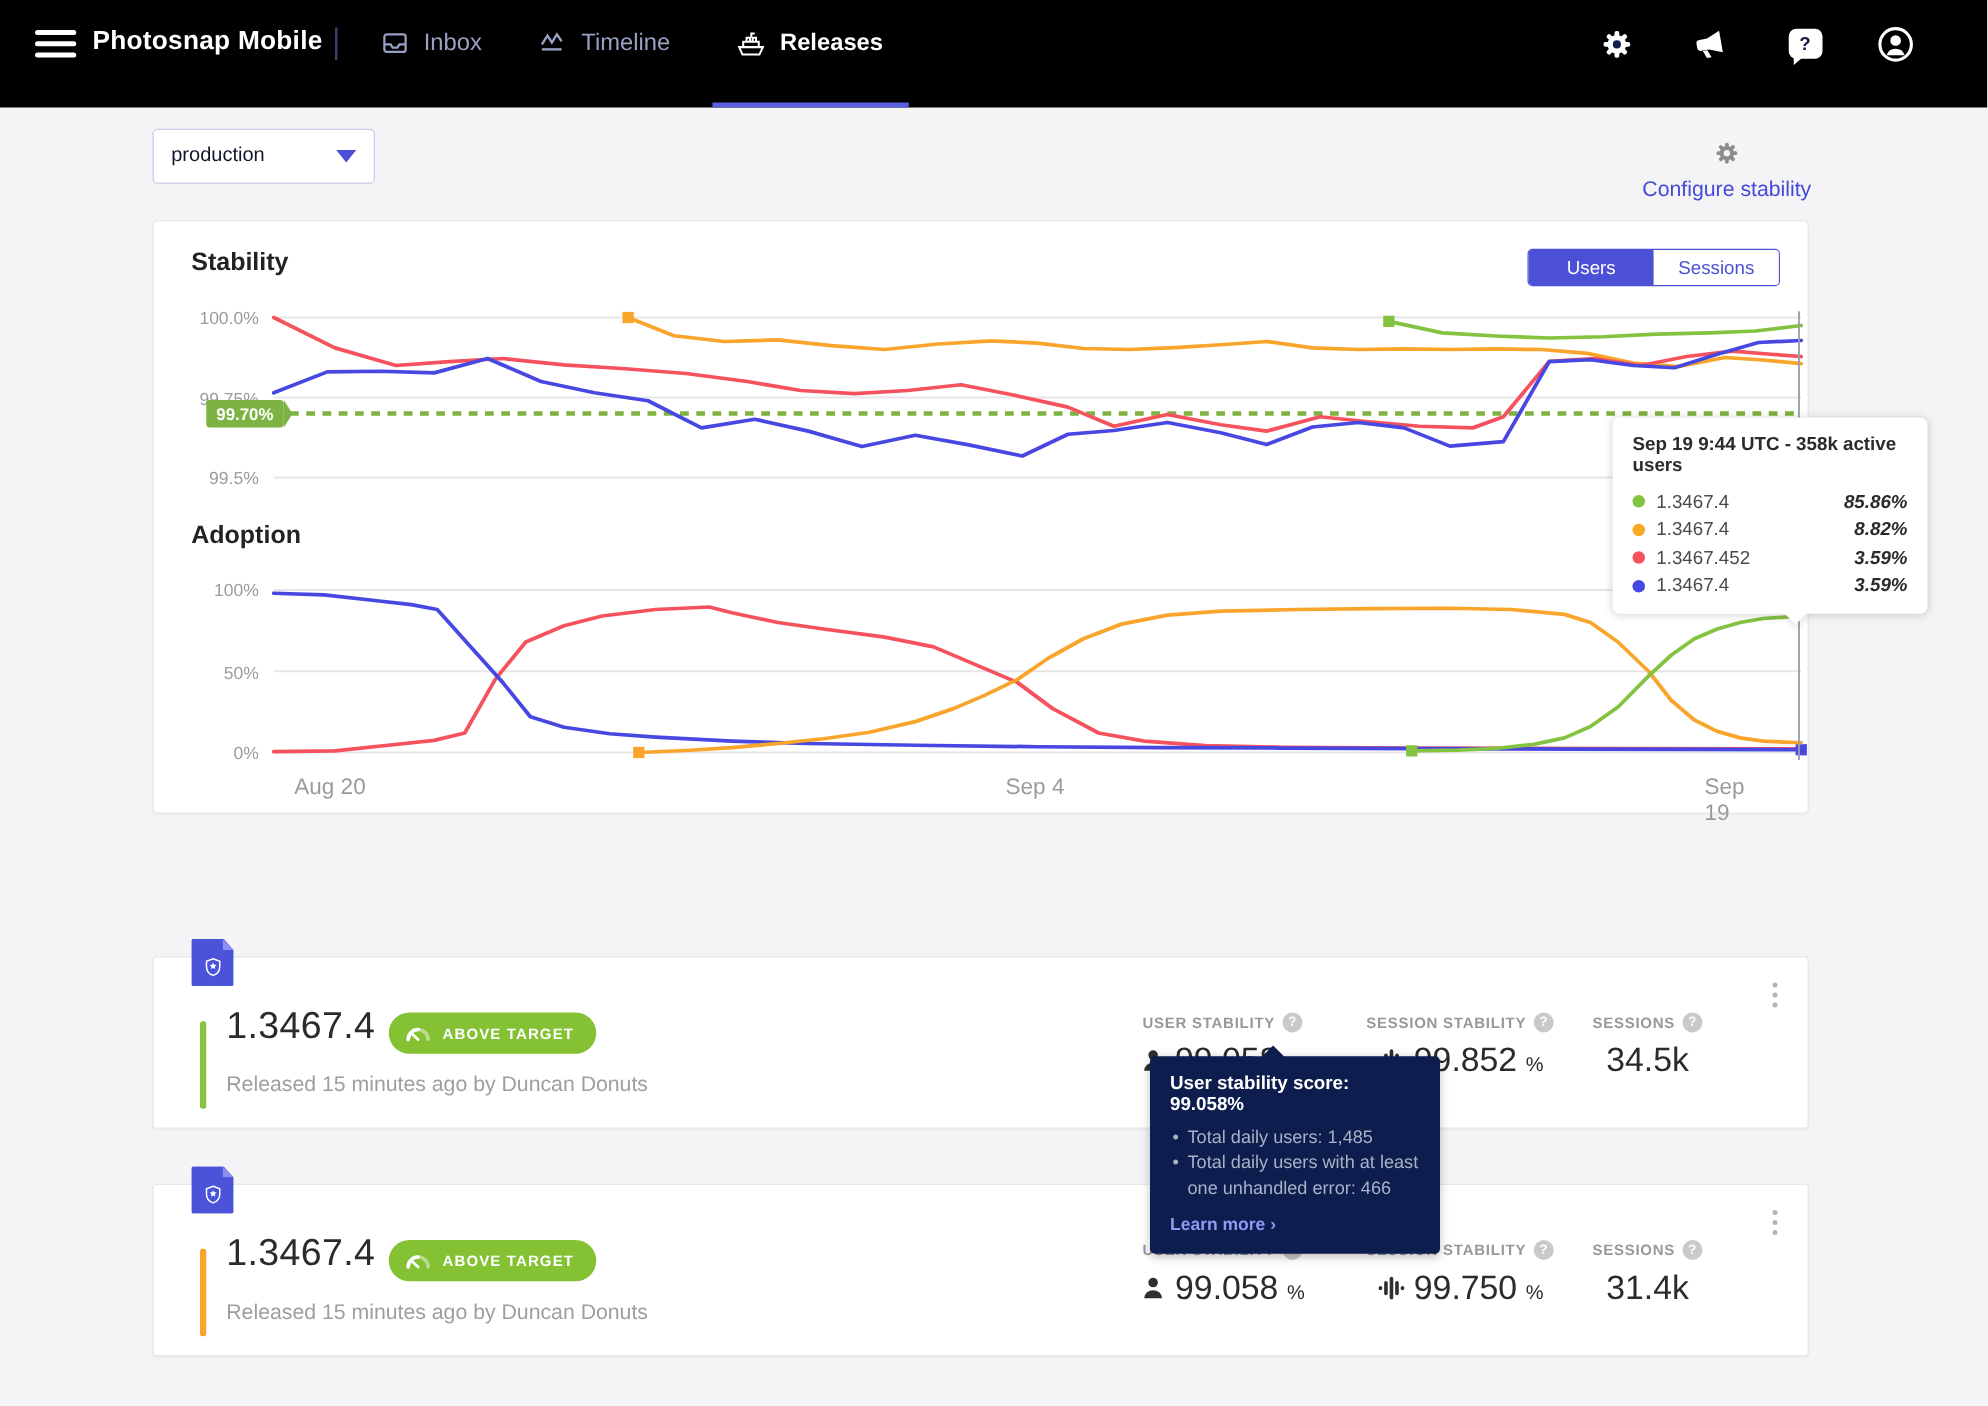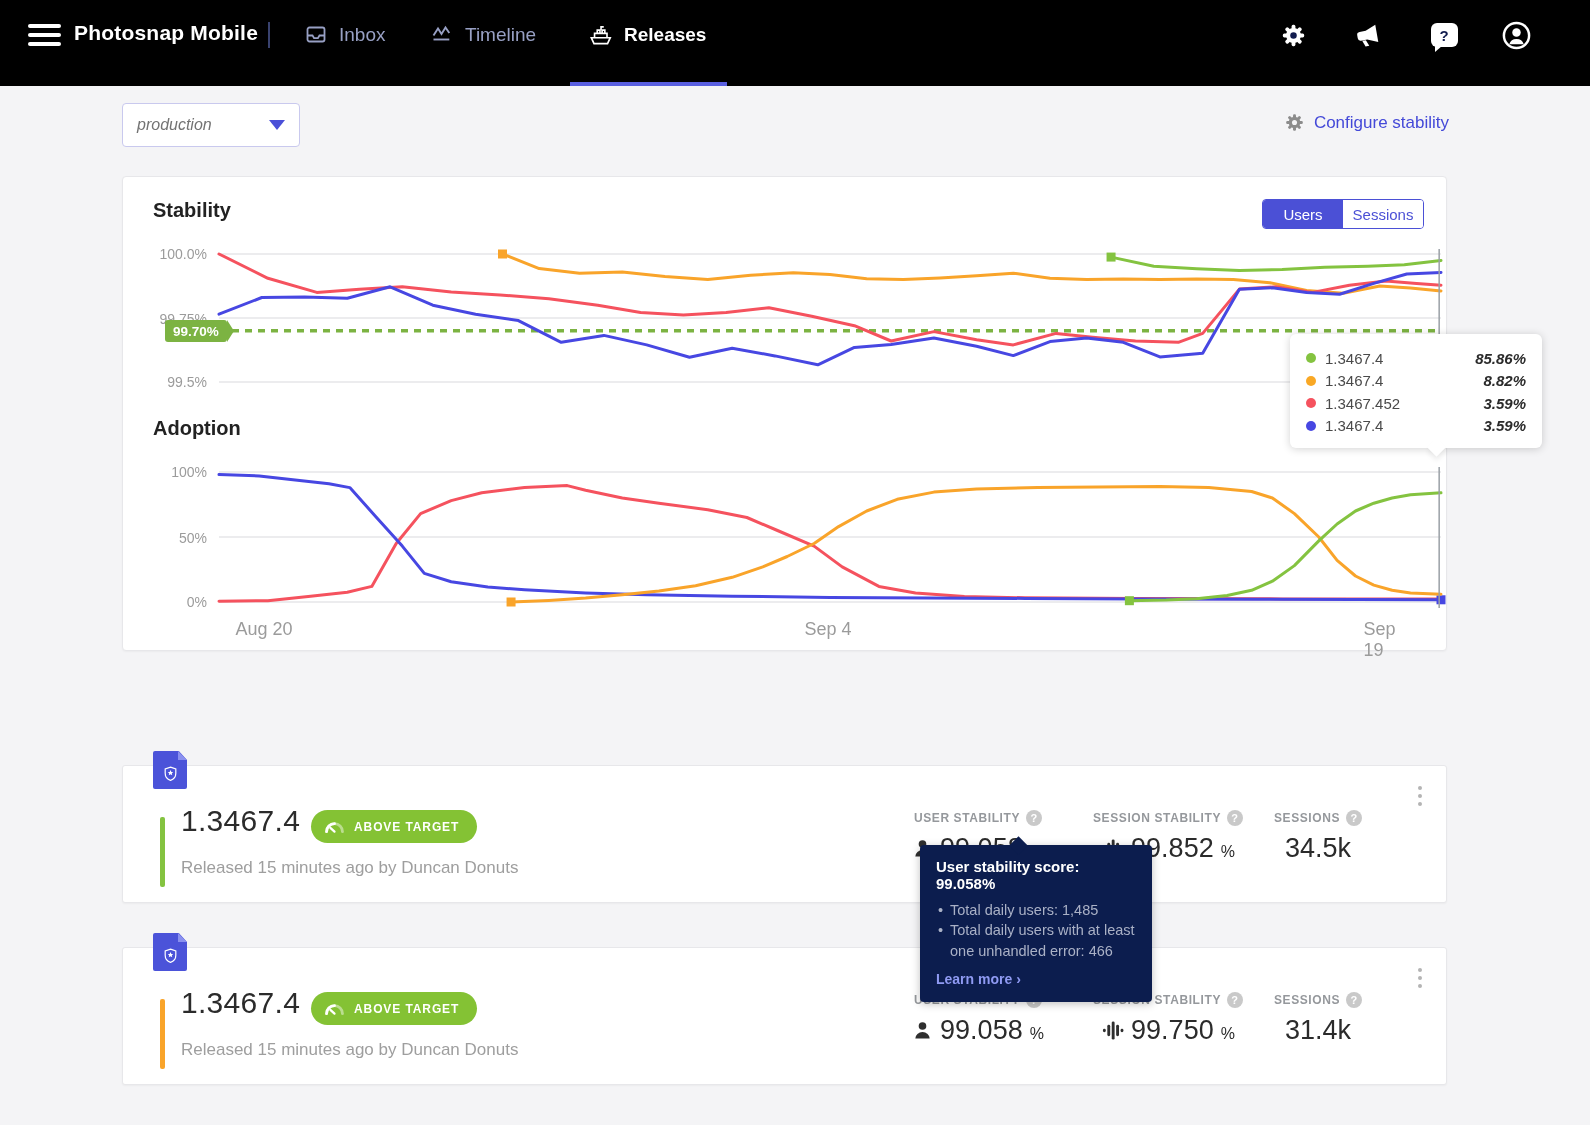--- a/index.html
+++ b/index.html
@@ -21,33 +21,33 @@
   .nav-icon-btn{position:absolute;top:20px;width:30px;height:30px;display:flex;align-items:center;justify-content:center;cursor:pointer;}
   .help-bubble{width:27px;height:24px;background:#fff;border-radius:6px;position:relative;
                display:flex;align-items:center;justify-content:center;
                color:#111b4e;font-size:15px;font-weight:700;}
   .help-bubble::after{content:"";position:absolute;left:4px;bottom:-5px;border-style:solid;
                border-width:6px 7px 0 0;border-color:#fff transparent transparent transparent;}
 
   
   .stage-select{position:absolute;left:122px;top:103px;width:178px;height:44px;background:#fff;
                 border:1.5px solid #c9c9ee;border-radius:4px;display:flex;align-items:center;
-                padding:0 14px;font-size:16px;color:#737373;cursor:pointer;font-style:italic;}
+                padding:0 14px;font-size:16px;color:#0f172a;cursor:pointer;}
   .stage-caret{margin-left:auto;width:0;height:0;border-left:8px solid transparent;
                border-right:8px solid transparent;border-top:10px solid #4a4fd8;}
   .configure{position:absolute;right:141px;top:112px;display:flex;align-items:center;gap:9px;
-             font-size:17px;color:#4449d8;cursor:pointer;}
+             font-size:17px;color:#4449d8;cursor:pointer;flex-direction:column;}
 
   
   .chart-card{position:absolute;left:122px;top:176px;width:1325px;height:475px;background:#fff;
               border:1px solid #e7e7ea;border-radius:4px;box-shadow:0 1px 2px rgba(0,0,0,.04);}
   .card-title{position:absolute;left:30px;font-size:20px;font-weight:600;color:#222;}
   .seg-toggle{position:absolute;right:22px;top:22px;display:flex;border:1.5px solid #4b50d6;
               border-radius:4px;overflow:hidden;background:#fff;}
-  .seg-btn{width:80px;height:28px;display:flex;align-items:center;justify-content:center;
+  .seg-btn{width:100px;height:28px;display:flex;align-items:center;justify-content:center;
            font-size:15px;color:#4b50d6;cursor:pointer;background:#fff;}
   .seg-btn.sel{background:#4b50d6;color:#fff;font-weight:500;}
   .y-tick{position:absolute;width:84px;text-align:right;font-size:14px;color:#9b9b9b;}
   .x-tick{position:absolute;top:442px;font-size:18px;color:#9b9b9b;transform:translateX(-50%);}
   .target-badge{position:absolute;left:42px;top:143px;height:22px;background:#7cb342;color:#fff;
                 font-size:13.5px;font-weight:700;border-radius:3px;padding:0 8px;display:flex;
                 align-items:center;z-index:3;}
   .target-badge::after{content:"";position:absolute;right:-7px;top:0;border-style:solid;
                 border-width:11px 0 11px 7px;border-color:transparent transparent transparent #7cb342;}
   .chart-svg{position:absolute;left:96px;}
@@ -264,20 +264,21 @@
         <rect x="905.89" y="129.2" width="9" height="9" fill="#84c340"></rect>
         <line x1="1220.1670000000001" x2="1220.1670000000001" y1="0" y2="141" stroke="#9aa0a6" stroke-width="1.5"></line>
       </svg>
 
     <div class="x-tick" style="left:141px">Aug 20</div>
     <div class="x-tick" style="left:705px">Sep 4</div>
     <div class="x-tick" style="left:1268px">Sep 19</div>
   </section>
 
   <div class="chart-tooltip">
+    <div class="ctt-title">Sep 19 9:44 UTC - 358k active users</div>
     <div class="ctt-row">
       <span class="ctt-dot" style="background: rgb(132, 195, 64);"></span>
       <span>1.3467.4</span>
       <span class="ctt-val">85.86%</span>
     </div>
     <div class="ctt-row">
       <span class="ctt-dot" style="background: rgb(249, 168, 37);"></span>
       <span>1.3467.4</span>
       <span class="ctt-val">8.82%</span>
     </div>

